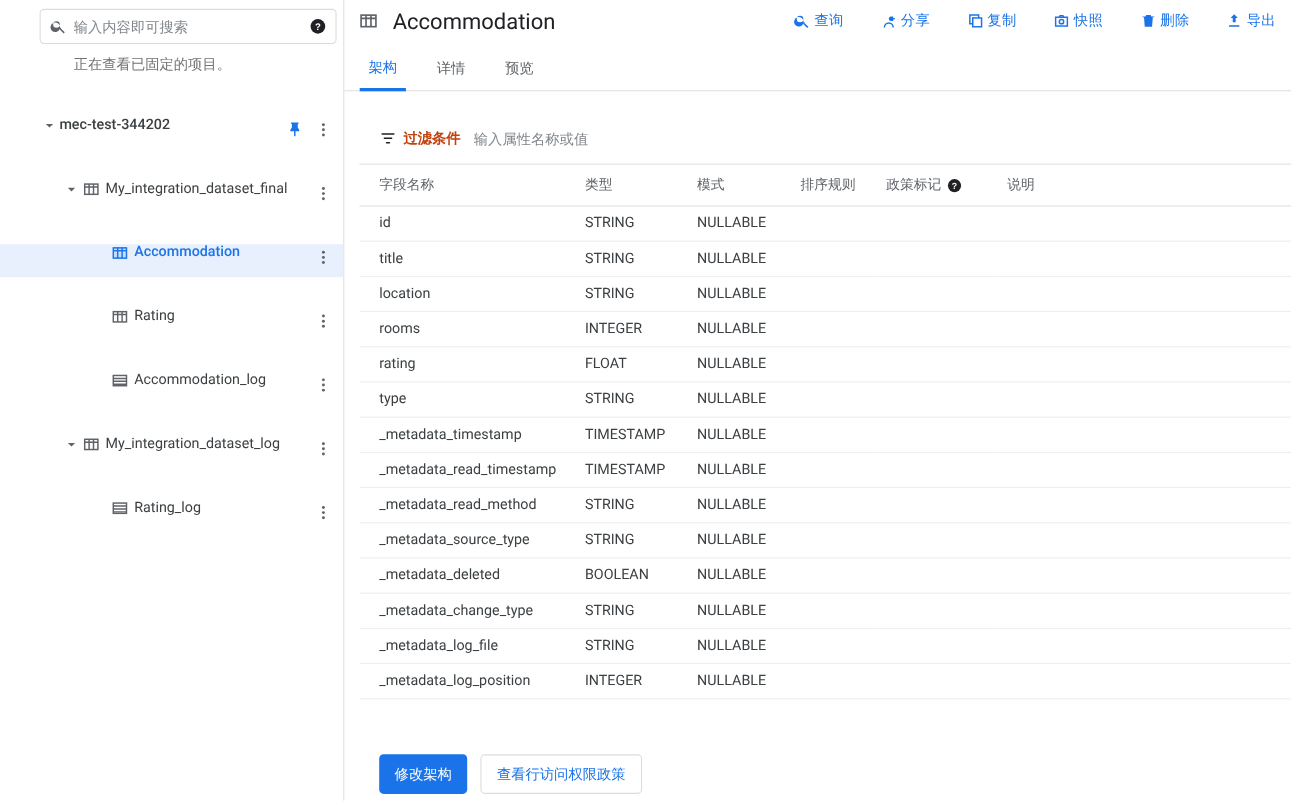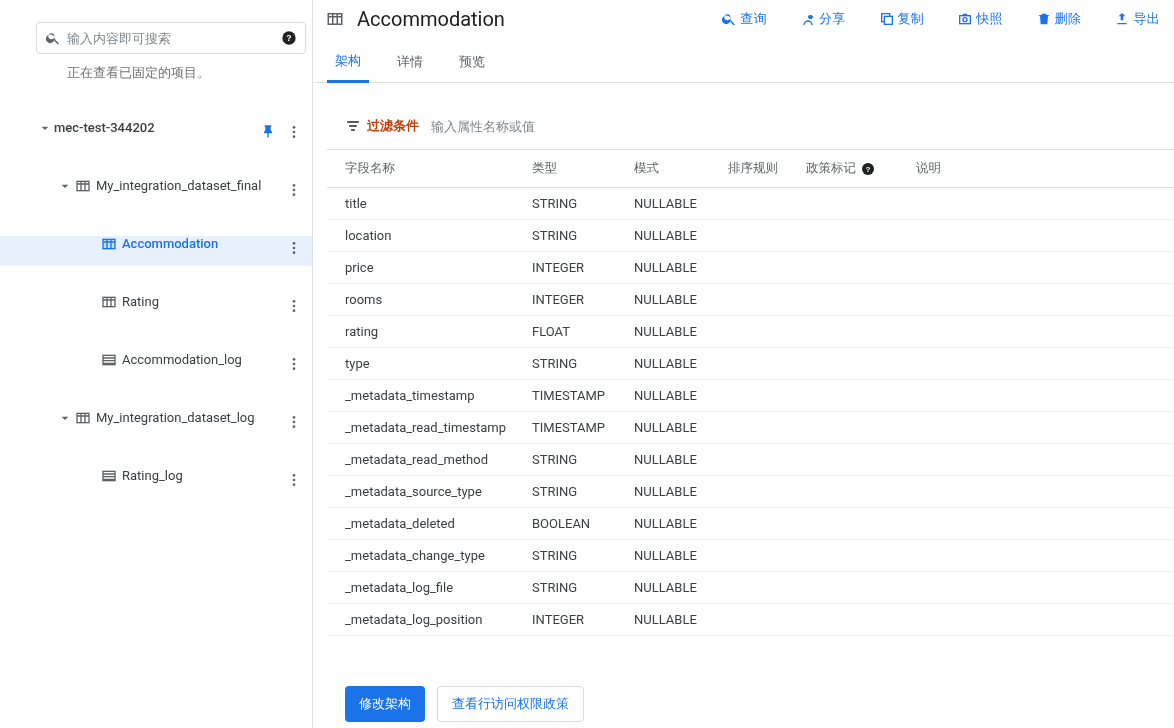--- a/index.html
+++ b/index.html
@@ -14,21 +14,21 @@
     display: flex;
   }
 
   
   .sidebar {
     width: 313px;
     flex: 0 0 auto;
     border-right: 1px solid #e0e0e0;
     display: flex;
     flex-direction: column;
-    padding: 18px 0;
+    padding: 4px 0;
   }
   .search-wrap {
     padding: 4px 6px 4px 36px;
   }
   .search-box {
     display: flex;
     align-items: center;
     border: 1px solid #dadce0;
     border-radius: 4px;
     height: 32px;
@@ -538,39 +538,39 @@
               <svg class="i" viewBox="0 0 24 24">
                   <circle cx="12" cy="12" r="9" fill="#202124"></circle>
                   <text x="12" y="16" text-anchor="middle" fill="#fff" font-size="12" font-family="Arial" font-weight="bold">?</text>
                 </svg>
             </span>
           </th>
           <th>说明</th>
         </tr>
       </thead>
       <tbody id="schema-body">
+      <tr>
+            <td class="fname">id</td>
+            <td>STRING</td>
+            <td>NULLABLE</td>
+            <td></td>
+            <td></td>
+            <td></td>
+          </tr>
           <tr>
             <td class="fname">title</td>
             <td>STRING</td>
             <td>NULLABLE</td>
             <td></td>
             <td></td>
             <td></td>
           </tr>
           <tr>
             <td class="fname">location</td>
             <td>STRING</td>
-            <td>NULLABLE</td>
-            <td></td>
-            <td></td>
-            <td></td>
-          </tr>
-          <tr>
-            <td class="fname">price</td>
-            <td>INTEGER</td>
             <td>NULLABLE</td>
             <td></td>
             <td></td>
             <td></td>
           </tr>
           <tr>
             <td class="fname">rooms</td>
             <td>INTEGER</td>
             <td>NULLABLE</td>
             <td></td>

